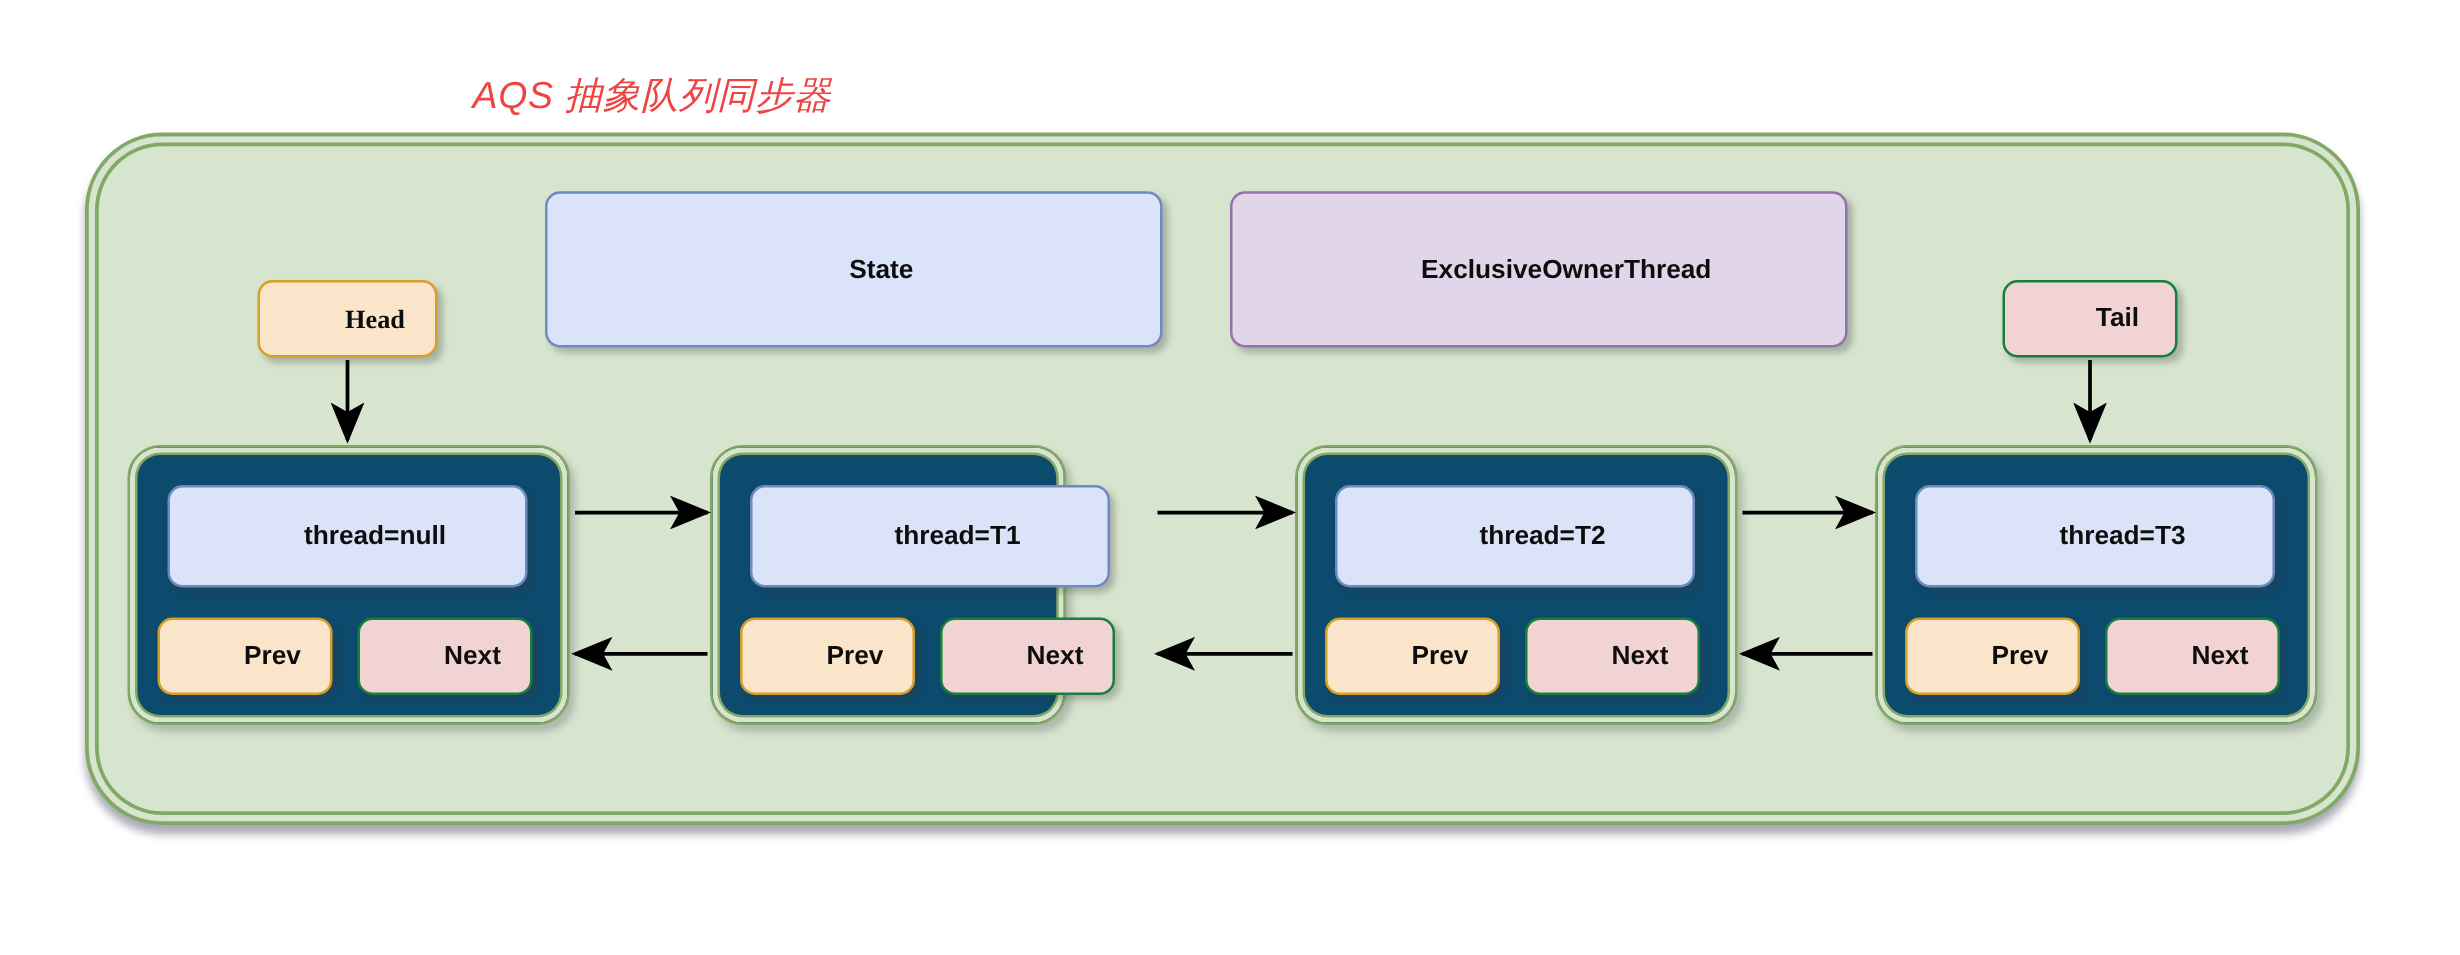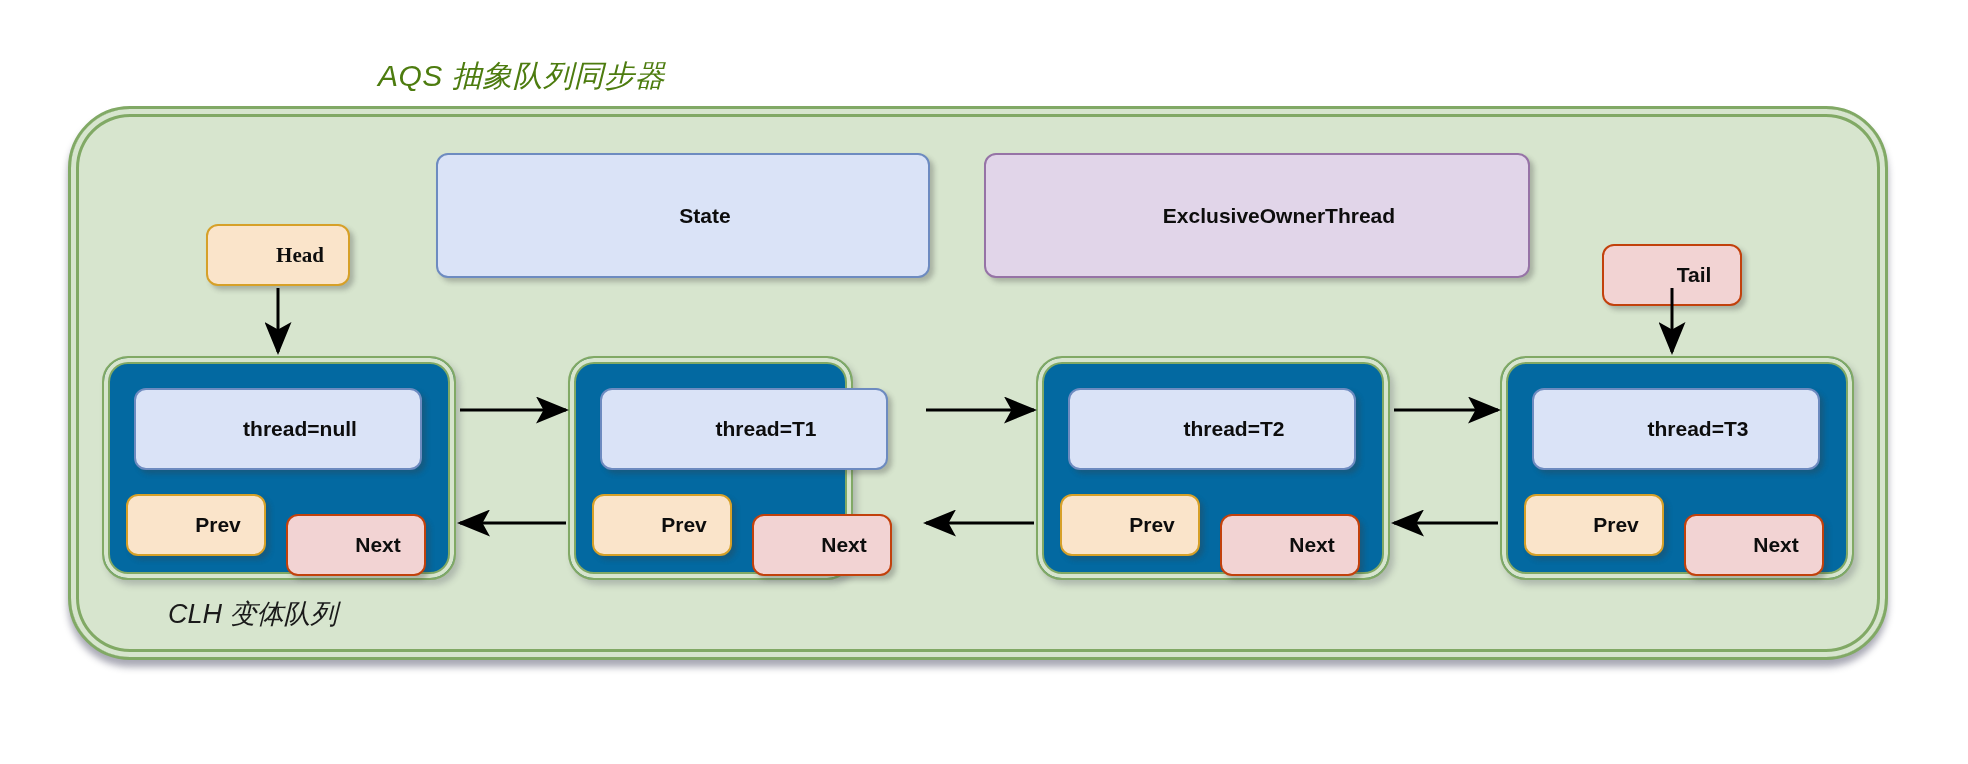--- a/index.html
+++ b/index.html
@@ -19,21 +19,21 @@
   }
 
   
   .aqs-title {
     position: absolute;
     left: 378px;
     top: 56px;
     font-size: 30px;
     font-style: italic;
     font-weight: 400;
-    color: #4d7c0f;
+    color: #ef4444;
     letter-spacing: 0.5px;
     white-space: nowrap;
   }
   .aqs-box {
     position: absolute;
     left: 68px;
     top: 106px;
     width: 1820px;
     height: 554px;
     box-sizing: border-box;
@@ -66,27 +66,27 @@
     font-size: 21px;
     font-weight: bold;
     color: #0d0d0d;
     text-align: center;
     box-shadow: 4px 4px 5px rgba(60,60,60,0.30);
     padding-left: 44px;
   }
   .rbox.blue   { background: #dae3f7; border: 2px solid #6d8bc0; }
   .rbox.purple { background: #e1d5e9; border: 2px solid #9673a6; }
   .rbox.orange { background: #fae4ca; border: 2px solid #d6a028; }
-  .rbox.red    { background: #f2d3d3; border: 2px solid #c2410c; margin-top: 20px; }
+  .rbox.red    { background: #f2d3d3; border: 2px solid #15803d; }
 
   
   .node {
     position: absolute;
     box-sizing: border-box;
-    background: #0369a1;
+    background: #0c4a6e;
     border: 2px solid #81a965;
     border-radius: 26px;
     box-shadow: 4px 5px 6px rgba(60,60,80,0.26),
                 inset 0 0 0 4px #d7e5ce,
                 inset 0 0 0 6px #81a965;
   }
 
   
   .arrow-svg {
     position: absolute;
@@ -100,31 +100,30 @@
 </style>
 </head>
 <body>
 
 <div id="canvas">
 
   <div class="aqs-title">AQS 抽象队列同步器</div>
 
   <div class="aqs-box"></div>
 
-  <div class="clh-label">CLH 变体队列</div>
 
   <div class="rbox orange" style="left:206px; top:224px; width:144px; height:62px;font-family:Liberation Serif, serif;">
     <span>Head</span>
   </div>
 
   <div class="rbox blue" style="left:436px; top:153px; width:494px; height:125px;">
     <span>State</span>
   </div>
 
-  <div class="rbox purple" style="left:984px; top:153px; width:546px; height:125px;">
+  <div class="rbox purple" style="left:984px; top:153px; width:494px; height:125px;">
     <span>ExclusiveOwnerThread</span>
   </div>
 
   <div class="rbox red" style="left:1602px; top:224px; width:140px; height:62px;">
     <span>Tail</span>
   </div>
 
   <div class="node" style="left:102px; top:356px; width:354px; height:224px;">
     <div class="rbox blue" style="left:30px; top:30px; width:288px; height:82px;">
       <span>thread=null</span>

